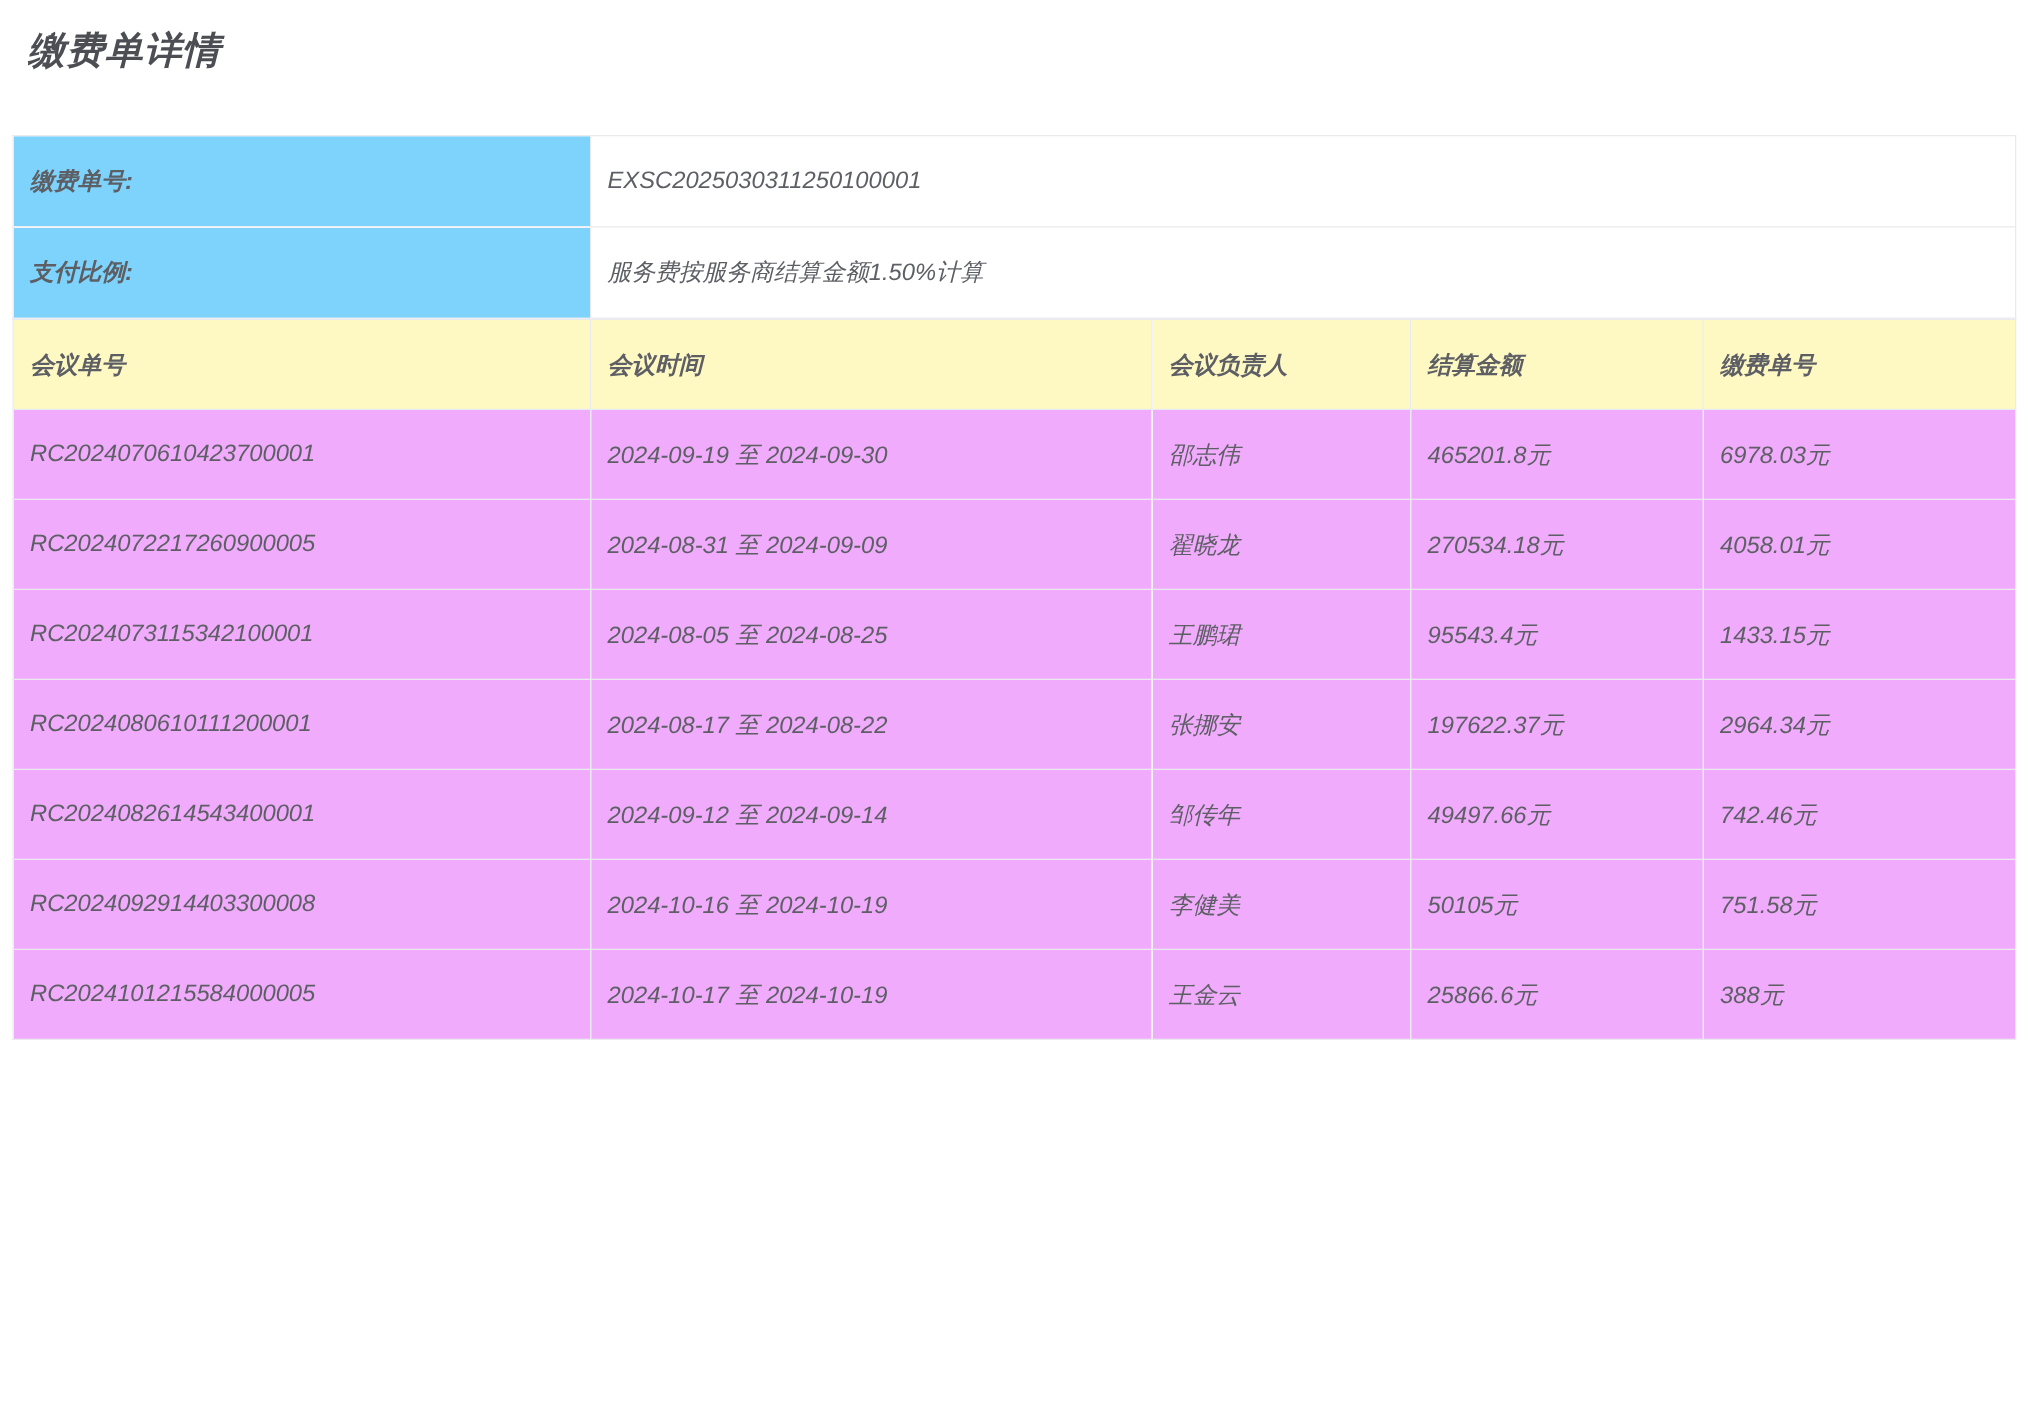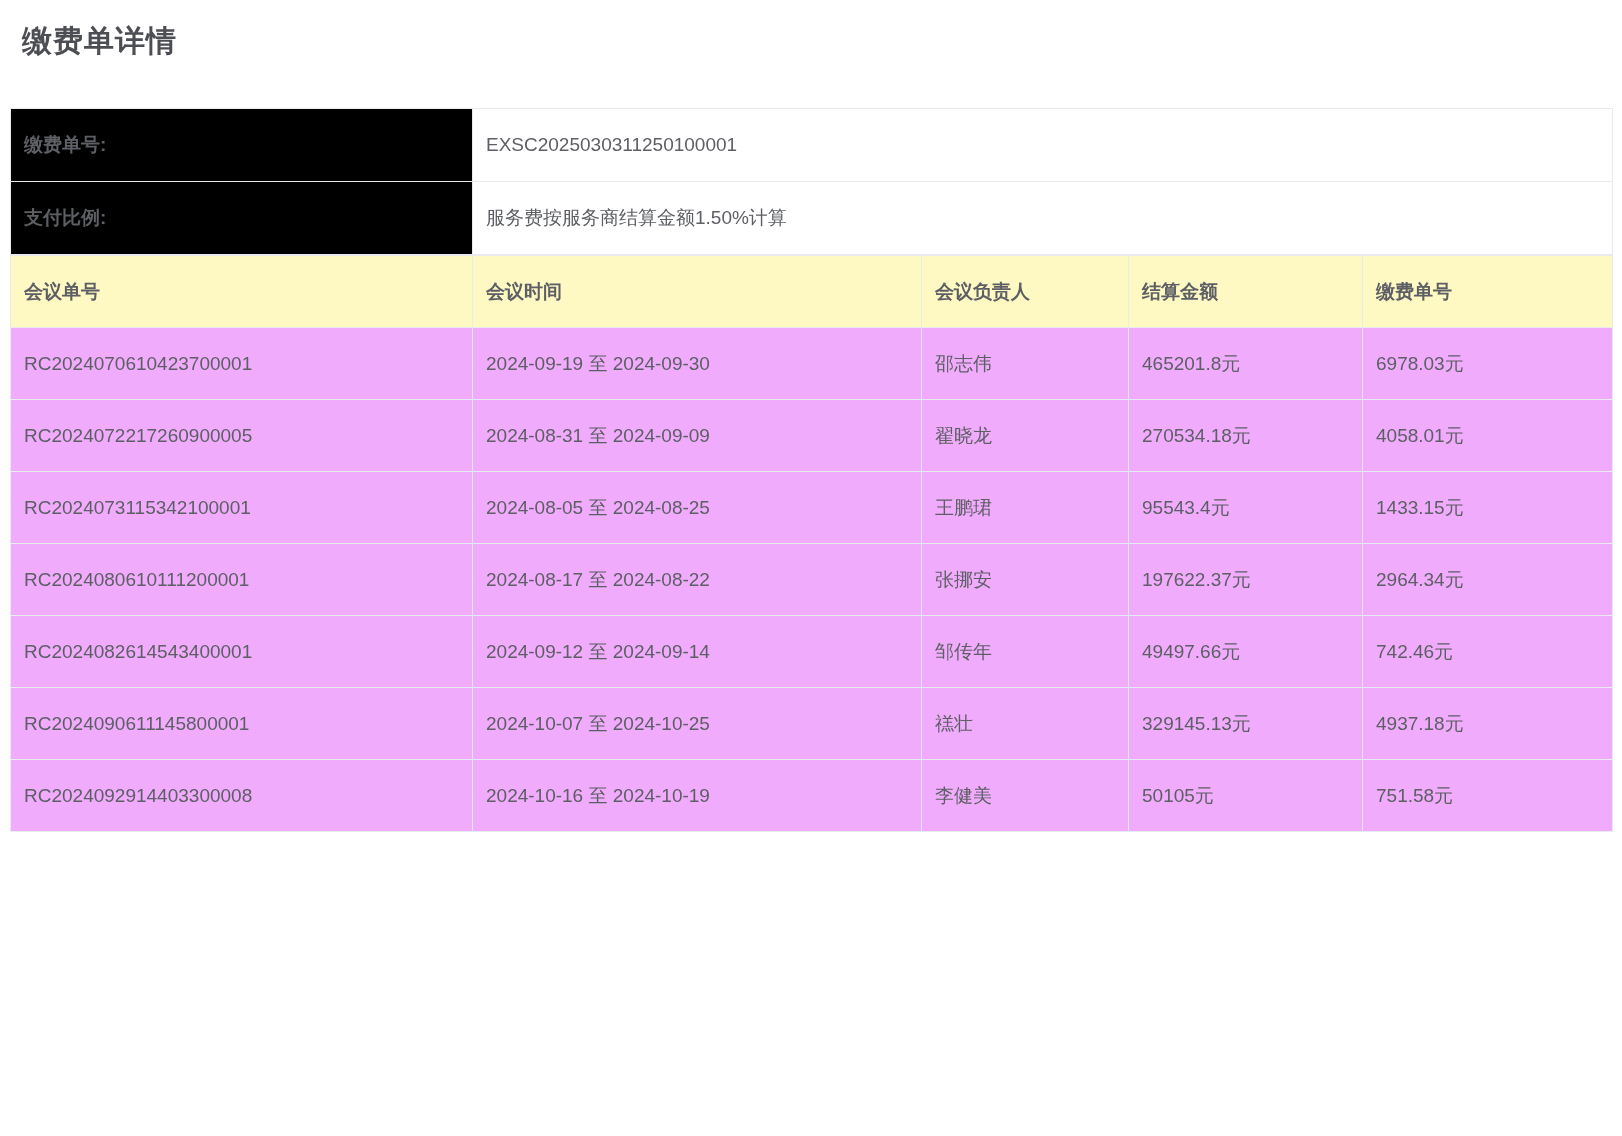--- a/index.html
+++ b/index.html
@@ -7,20 +7,21 @@
     margin: 0;
     padding: 0;
     background: #ffffff;
     font-family: "Liberation Sans", "DejaVu Sans", sans-serif;
   }
   .page {
     width: 1622px;
     height: 1136px;
     background: #ffffff;
     overflow: hidden;
+    font-style: italic;
   }
   .page-title {
     margin: 0;
     padding: 20px 0 0 22px;
     font-size: 30px;
     line-height: 42px;
     font-weight: 600;
     color: #4d4e53;
     letter-spacing: 1px;
   }
@@ -38,21 +39,21 @@
     font-size: 19px;
     color: #5d5f64;
     vertical-align: middle;
     padding: 0 13px;
     text-align: left;
     overflow: hidden;
     white-space: nowrap;
   }
   .info-table td { height: 73px; }
   .info-table .label-cell {
-    background: #000000;
+    background: #7dd3fc;
     font-weight: bold;
   }
   .data-table th {
     height: 72px;
     background: #fef9c3;
     font-weight: bold;
   }
   .data-table td { height: 72px; background: #f0abfc; }
 </style>
 </head>
@@ -127,30 +128,30 @@
             <td>2964.34元</td>
           </tr>
           <tr>
             <td>RC2024082614543400001</td>
             <td>2024-09-12 至 2024-09-14</td>
             <td>邹传年</td>
             <td>49497.66元</td>
             <td>742.46元</td>
           </tr>
           <tr>
-            <td>RC2024090611145800001</td>
-            <td>2024-10-07 至 2024-10-25</td>
-            <td>禚壮</td>
-            <td>329145.13元</td>
-            <td>4937.18元</td>
-          </tr>
-          <tr>
             <td>RC2024092914403300008</td>
             <td>2024-10-16 至 2024-10-19</td>
             <td>李健美</td>
             <td>50105元</td>
             <td>751.58元</td>
+          </tr>
+          <tr>
+            <td>RC2024101215584000005</td>
+            <td>2024-10-17 至 2024-10-19</td>
+            <td>王金云</td>
+            <td>25866.6元</td>
+            <td>388元</td>
           </tr>
         </tbody>
     </table>
 
   </div>
 </div>
 
 </body></html>

